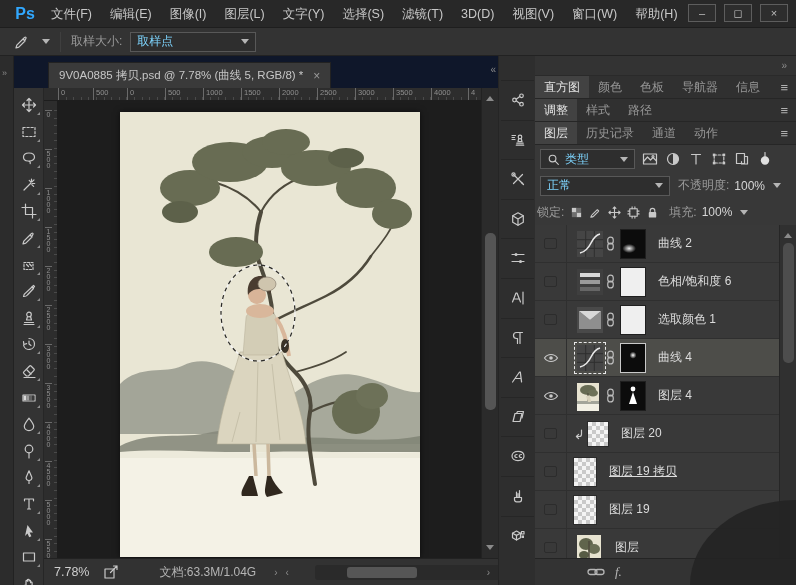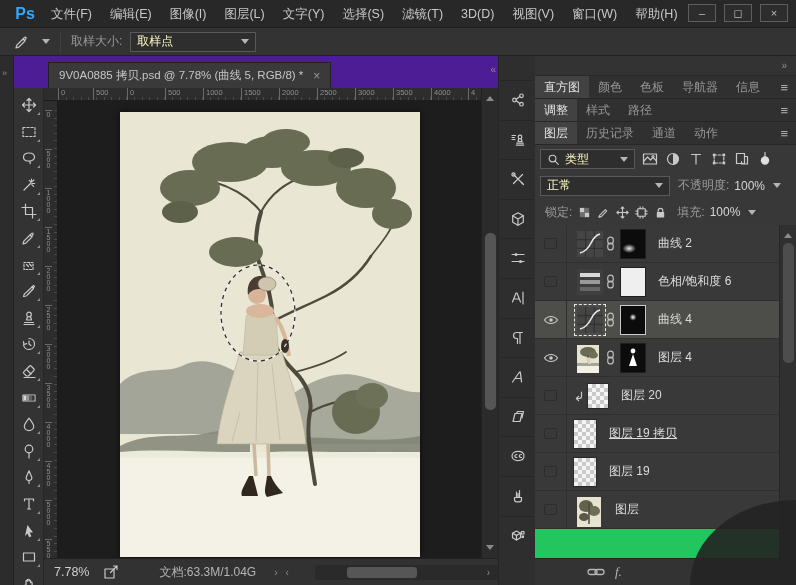--- a/index.html
+++ b/index.html
@@ -15,33 +15,33 @@
   #win-controls { position:absolute; right:8px; top:4px; display:flex; gap:8px; }
   .win-btn { width:28px; height:18px; border:1px solid #5d5d5d; background:#2d2d2d; color:#bdbdbd;
              font-size:11px; line-height:16px; text-align:center; }
 
   
   #optionsbar { left:0; top:28px; width:796px; height:28px; background:#333333; border-bottom:1px solid #222; display:flex; align-items:center; }
   #tool-preset { margin-left:14px; display:flex; align-items:center; gap:4px; }
   .sep-v { width:1px; height:20px; background:#262626; border-right:1px solid #3f3f3f; margin:0 10px; }
   .opt-label { color:#999; }
   .dropdown { background:#2e2e2e; border:1px solid #585858; height:20px; display:flex; align-items:center;
-              padding:0 6px; color:#fef9c3; position:relative; }
+              padding:0 6px; color:#7dd3fc; position:relative; }
   .chev { width:0; height:0; border:4px solid transparent; border-top:5px solid #b5b5b5; margin-left:8px; transform:translateY(2px); }
 
   
   #left-strip { left:0; top:56px; width:14px; height:529px; background:#2c2c2c; border-right:1px solid #222; }
   #left-strip .dbl { color:#8a8a8a; font-size:9px; letter-spacing:-1px; position:absolute; top:12px; left:2px; }
   #toolbar { left:14px; top:88px; width:30px; height:497px; background:#333333; border-right:1px solid #262626; }
   .tool { position:absolute; left:4px; width:22px; height:22px; display:flex; align-items:center; justify-content:center; }
   .tool::after { content:""; position:absolute; right:0px; bottom:1px; width:0; height:0;
                  border-left:3px solid transparent; border-bottom:3px solid #8f8f8f; }
 
   
-  #tabbar { left:14px; top:56px; width:486px; height:32px; background:#4c1d95; }
+  #tabbar { left:14px; top:56px; width:486px; height:32px; background:#0f172a; }
   #doc-tab { position:absolute; left:34px; top:6px; height:26px; background:#3a3a3a; border:1px solid #222; border-bottom:none;
              display:flex; align-items:center; padding:0 10px; gap:10px; font-size:11.5px; color:#c6c6c6; }
   #doc-tab .close { color:#9a9a9a; font-size:12px; }
   #dock-collapse-left { position:absolute; right:4px; top:8px; color:#8a8a8a; font-size:10px; }
 
   
   #h-ruler { left:44px; top:88px; width:437px; height:13px; background:#2d2d2d; border-bottom:1px solid #1d1d1d;
              background-image:repeating-linear-gradient(90deg,#4a4a4a 0 1px,transparent 1px 7.6px);
              background-size:100% 4px; background-position:14px 9px; background-repeat:no-repeat; overflow:hidden; }
   .h-lab { position:absolute; top:0px; font-size:7.5px; color:#8f8f8f; border-left:1px solid #6a6a6a; padding-left:2px; height:13px; }
@@ -579,21 +579,21 @@
         <span class="chev"></span>
       </div>
       <span class="small-label" style="margin-left:8px;">不透明度:</span>
       <div class="val-box" style="margin-left:5px;">
         <span>100%</span>
         <span class="chev"></span>
       </div>
     </div>
 
     <div id="lock-row">
-      <span class="small-label" style="margin-left:10px;">锁定:</span>
+      <span class="small-label" style="margin-left:2px;">锁定:</span>
       <div id="lock-icons" style="display:flex;">
           <div class="l-ic">
             <svg class="ic" width="13" height="13" viewBox="0 0 14 14" fill="none" stroke="#c9c9c9" stroke-width="1.2" stroke-linecap="round" stroke-linejoin="round">
               <rect x="2" y="2" width="5" height="5" fill="#c9c9c9" stroke="none"></rect>
               <rect x="7" y="7" width="5" height="5" fill="#c9c9c9" stroke="none"></rect>
               <rect x="2" y="7" width="5" height="5" fill="#6e6e6e" stroke="none"></rect>
               <rect x="7" y="2" width="5" height="5" fill="#6e6e6e" stroke="none"></rect>
             </svg>
           </div>
           <div class="l-ic">
@@ -660,20 +660,40 @@
             </svg>
           </div>
           <div class="linkglyph">
             <svg class="ic" width="11" height="17" viewBox="0 0 12 17" fill="none" stroke="#bdbdbd" stroke-width="1.3">
               <rect x="3" y="1.5" width="6" height="7.5" rx="3"></rect>
               <rect x="3" y="8" width="6" height="7.5" rx="3"></rect>
             </svg>
           </div>
           <div class="mask white"></div>
           <div class="layer-name">色相/饱和度 6</div>
+        </div>
+        <div class="layer-row">
+          <div class="eye-well">
+            <div class="eye-empty"></div>
+          </div>
+          <div class="thumb-ic">
+            <svg class="ic" width="26" height="26" viewBox="0 0 26 26">
+              <rect width="26" height="26" fill="#494949"></rect>
+              <path d="M2 4v18h22V4L13 13z" fill="#8f8f8f"></path>
+              <path d="M2 4h22l-11 9z" fill="#d9d9d9"></path>
+            </svg>
+          </div>
+          <div class="linkglyph">
+            <svg class="ic" width="11" height="17" viewBox="0 0 12 17" fill="none" stroke="#bdbdbd" stroke-width="1.3">
+              <rect x="3" y="1.5" width="6" height="7.5" rx="3"></rect>
+              <rect x="3" y="8" width="6" height="7.5" rx="3"></rect>
+            </svg>
+          </div>
+          <div class="mask white"></div>
+          <div class="layer-name">选取颜色 1</div>
         </div>
         <div class="layer-row sel">
           <div class="eye-well">
             <span>
               <svg class="ic" width="16" height="16" viewBox="0 0 16 16" fill="none" stroke="#c9c9c9" stroke-width="1.2" stroke-linecap="round" stroke-linejoin="round">
                 <path d="M1.5 8S4 4.5 8 4.5 14.5 8 14.5 8 12 11.5 8 11.5 1.5 8 1.5 8z"></path>
                 <circle cx="8" cy="8" r="1.8" fill="#c9c9c9" stroke="none"></circle>
               </svg>
             </span>
           </div>

